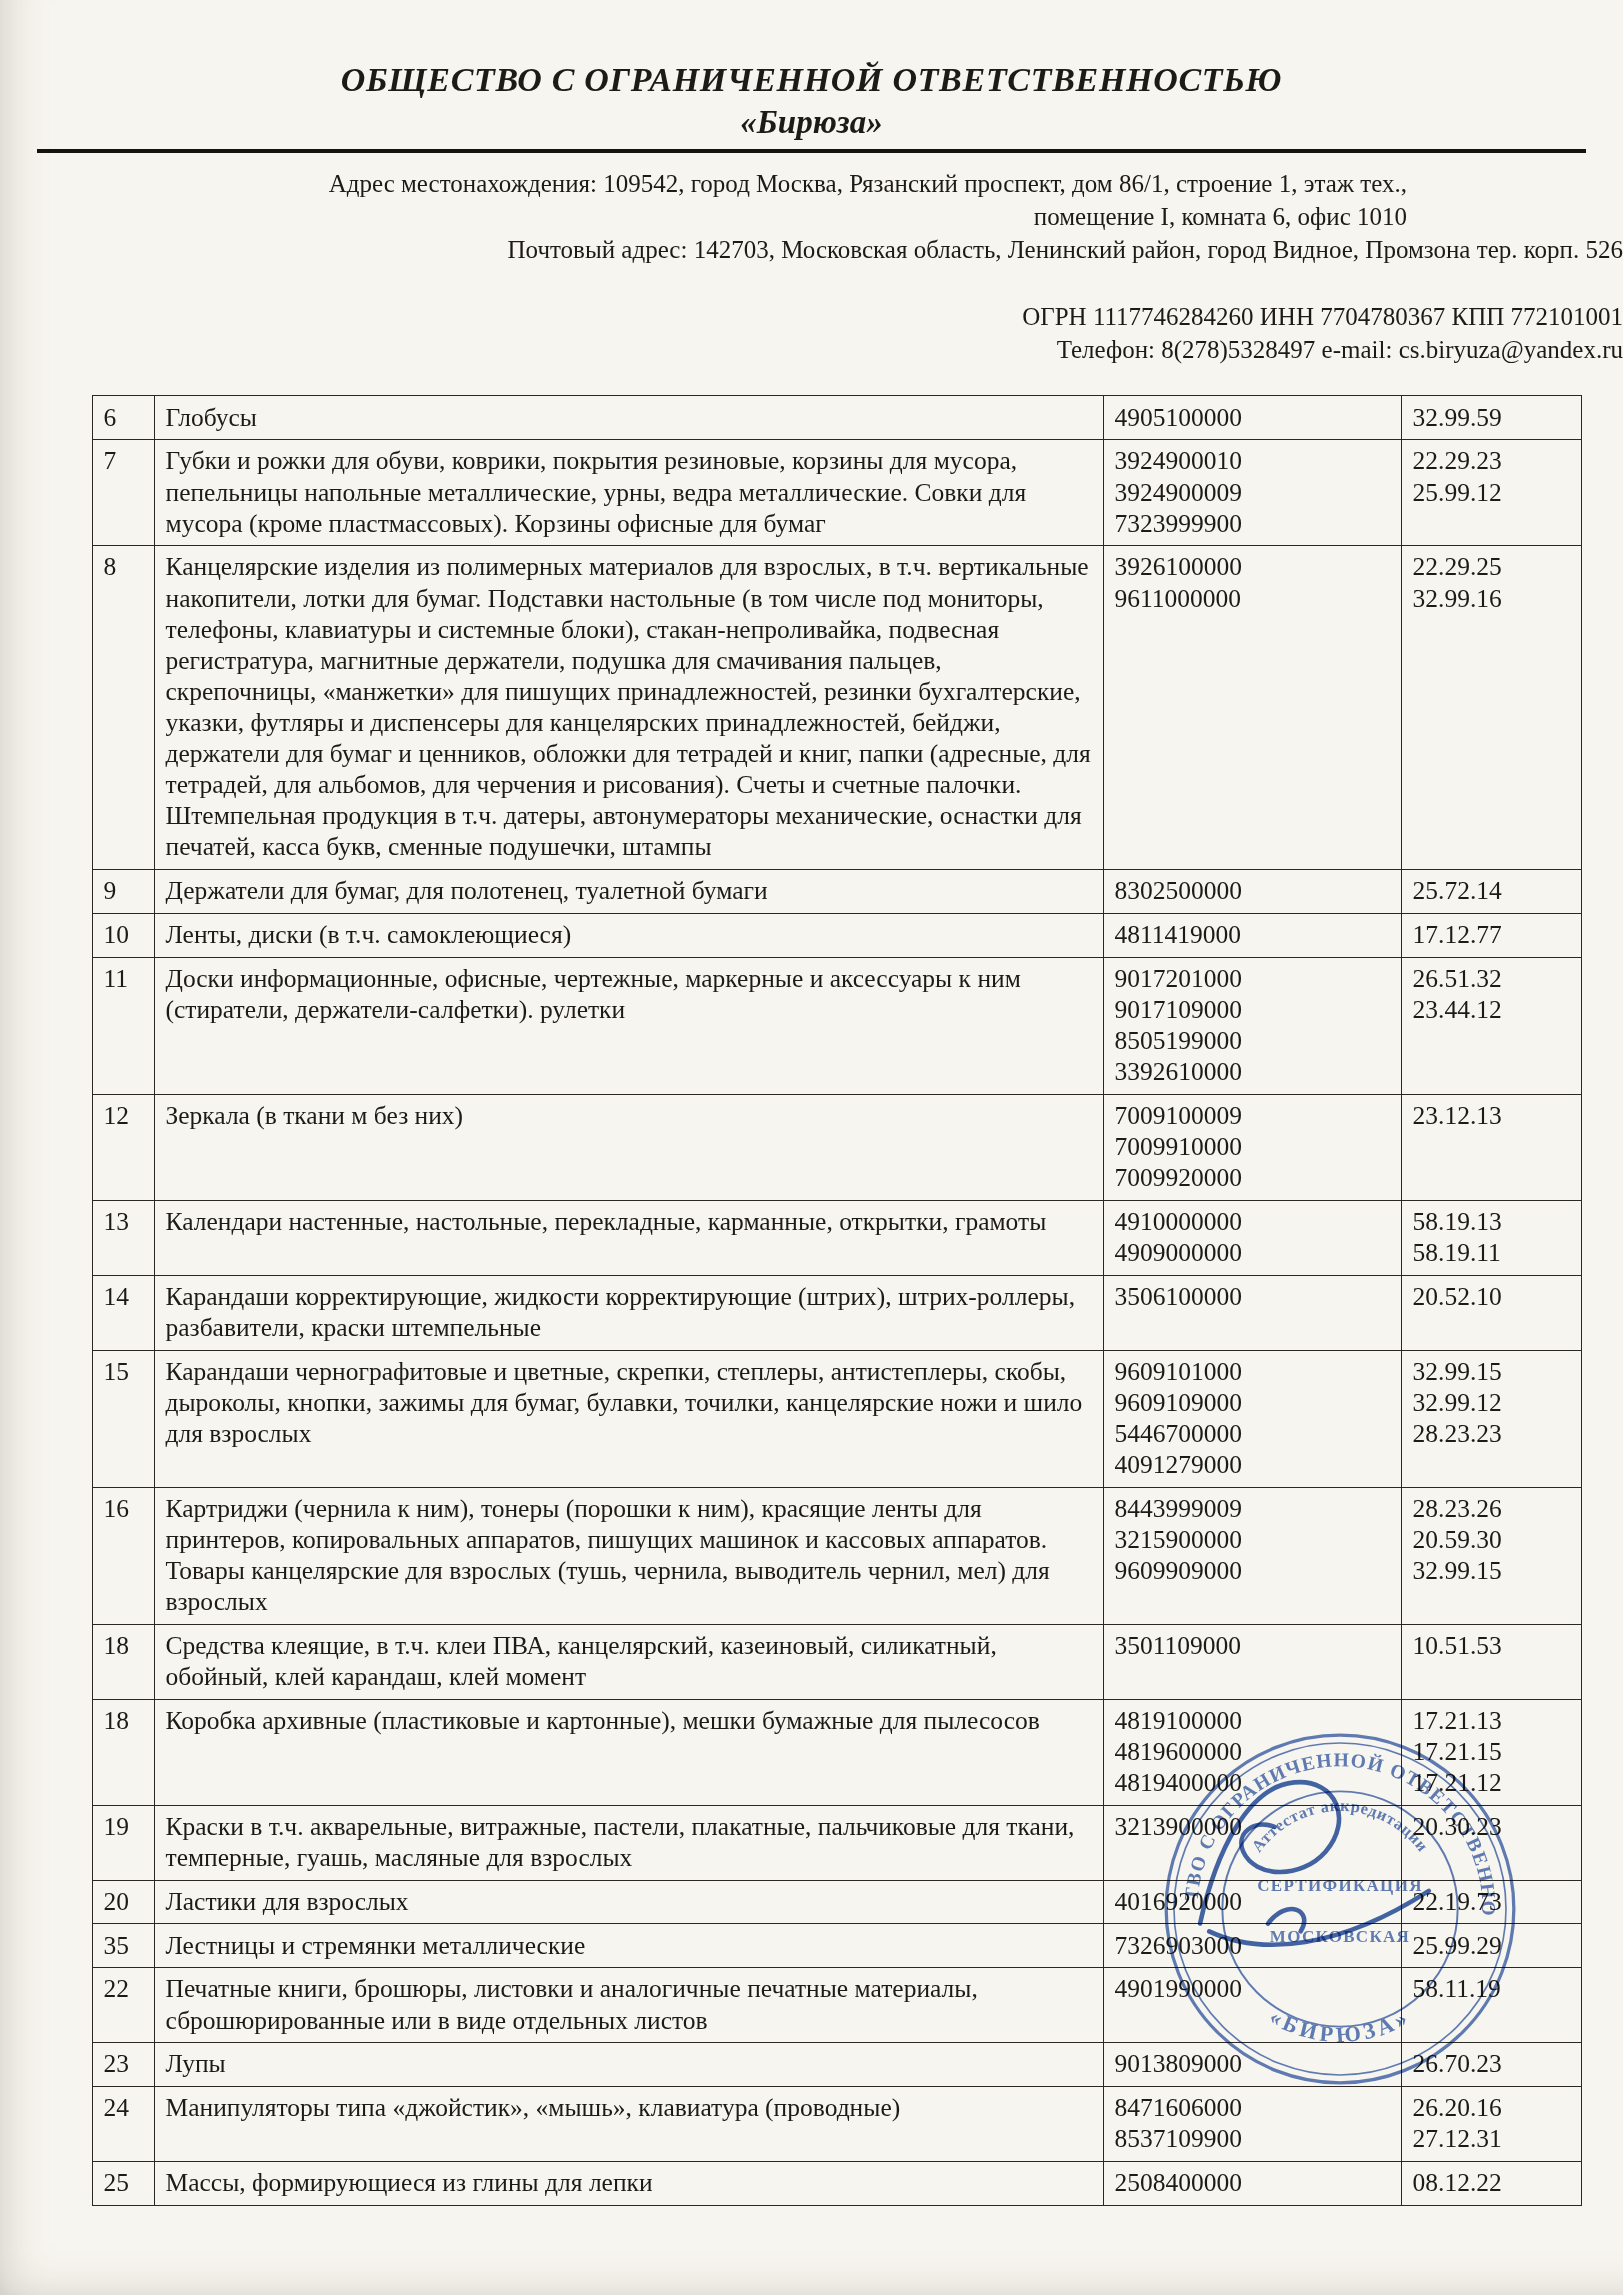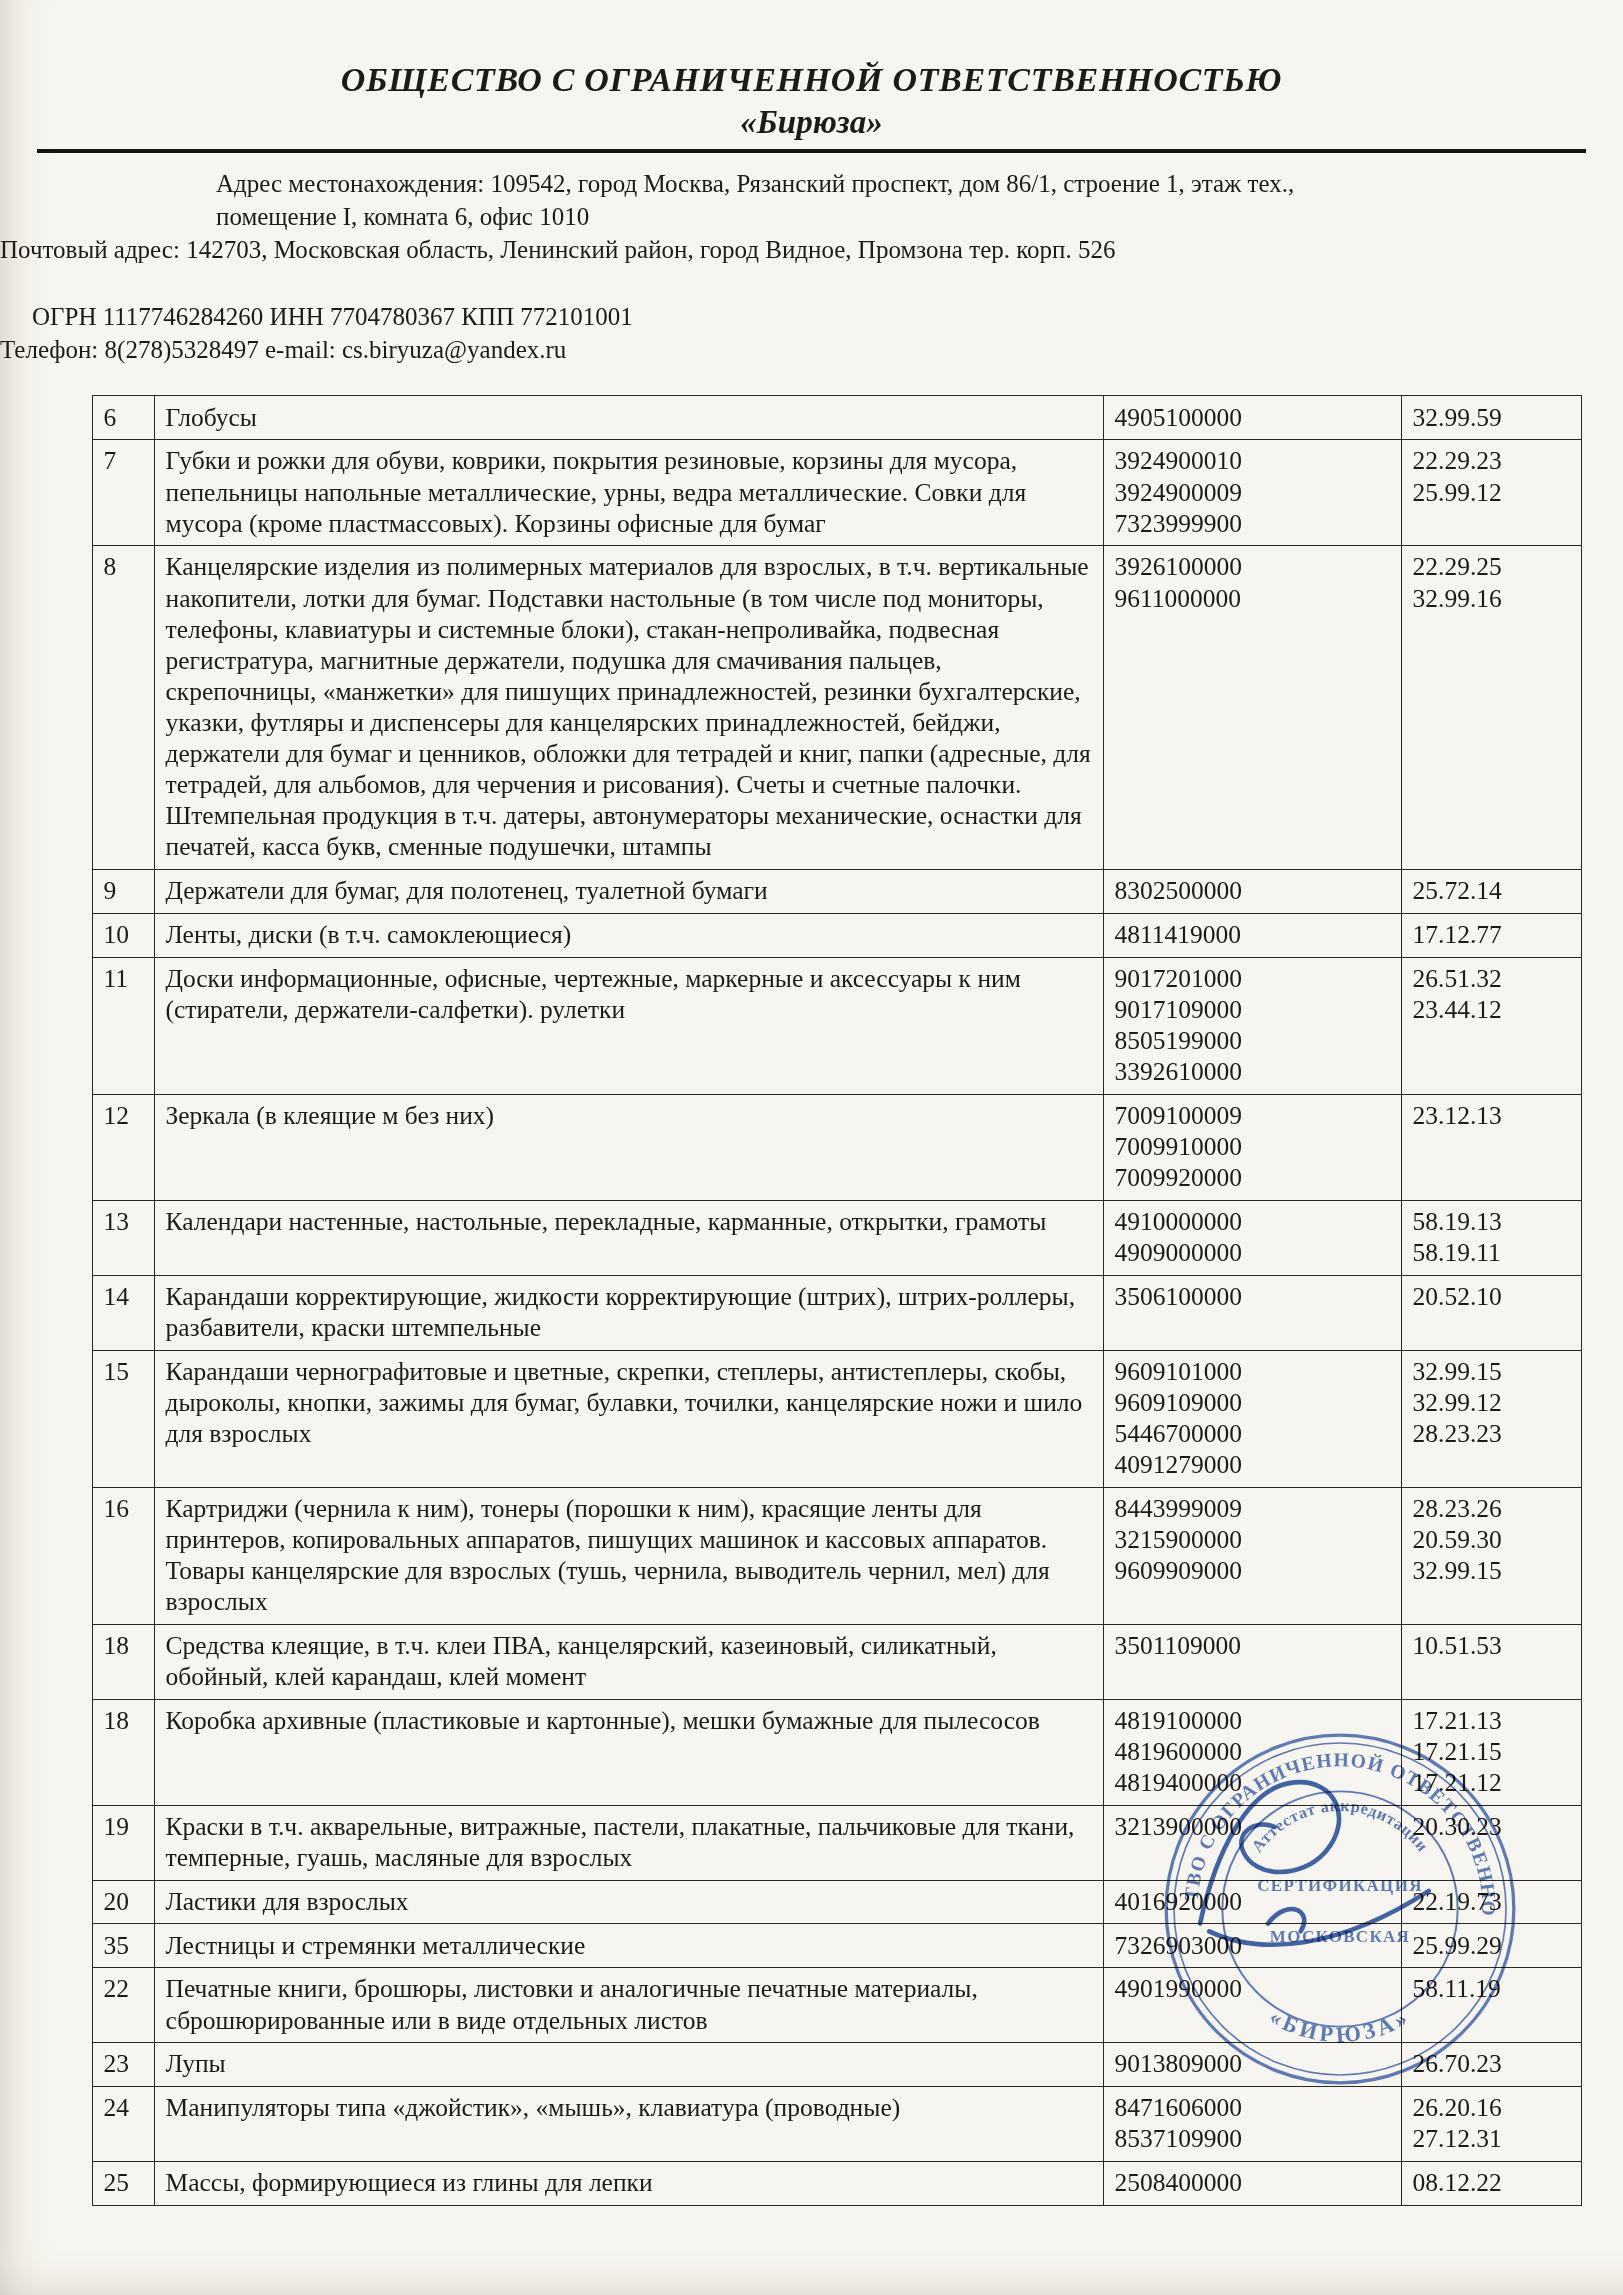--- a/index.html
+++ b/index.html
@@ -25,21 +25,21 @@
   .paper{position:absolute;inset:0;padding-top:60px;}
   .org-type{
     text-align:center;font-weight:bold;font-style:italic;
     font-size:34px;letter-spacing:0.7px;line-height:1.15;
   }
   .company{
     text-align:center;font-weight:bold;font-style:italic;
     font-size:33px;margin-top:5.2px;
   }
   .rule{height:3.9px;background:#15130f;margin:7.9px 37px 14.4px 37px;}
-  .hline{text-align:left;font-size:25px;line-height:1.32;}
+  .hline{text-align:right;font-size:25px;line-height:1.32;}
   .addr1{max-width:1191px;margin:0 auto;}
   .reg{margin-top:34px;padding-left:32px;}
   table.products{
     border-collapse:collapse;
     margin:29px 0 0 92px;
     width:1488px;
     table-layout:fixed;
   }
   table.products td{
     border:1.3px solid var(--line);
@@ -146,21 +146,21 @@
             <div>8505199000</div>
             <div>3392610000</div>
           </td>
           <td class="col-okpd">
             <div>26.51.32</div>
             <div>23.44.12</div>
           </td>
         </tr>
         <tr>
           <td class="col-num">12</td>
-          <td class="col-desc">Зеркала (в клеящие м без них)</td>
+          <td class="col-desc">Зеркала (в ткани м без них)</td>
           <td class="col-codes">
             <div>7009100009</div>
             <div>7009910000</div>
             <div>7009920000</div>
           </td>
           <td class="col-okpd">
             <div>23.12.13</div>
           </td>
         </tr>
         <tr>

